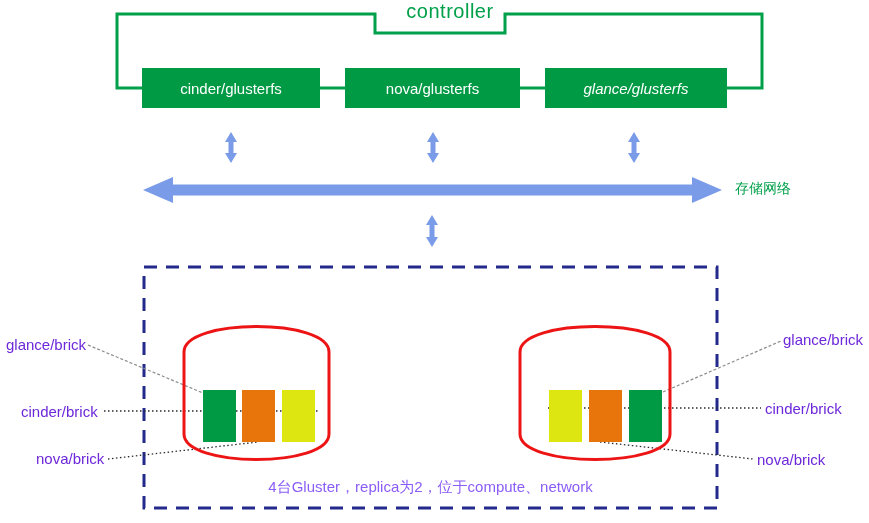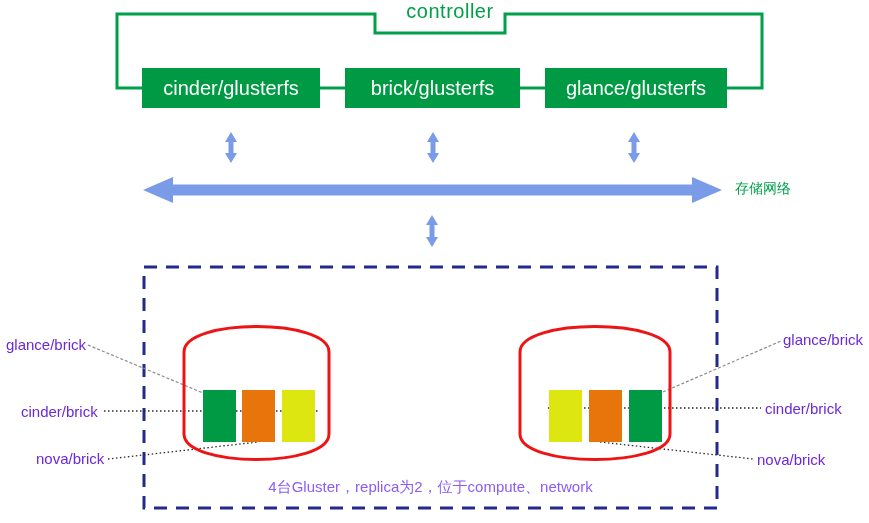--- a/index.html
+++ b/index.html
@@ -8,21 +8,21 @@
     font-family:"Liberation Sans", sans-serif;
   }
   #layer-svg{position:absolute;left:0;top:0;width:869px;height:523px;}
   .abs{position:absolute;}
   .controller-title{
     left:380px;top:0;width:140px;text-align:center;
     font-size:20px;color:#00A04A;letter-spacing:0.5px;
   }
   .service-box{
     background:#009A44;color:#fff;display:flex;align-items:center;justify-content:center;
-    font-size:20px;height:40px;top:68px;
+    font-size:15px;height:40px;top:68px;
   }
   .net-label{left:735px;top:180px;font-size:14px;color:#00A04A;white-space:nowrap;font-family:Liberation Mono, monospace;}
   .brick-label{font-size:15px;color:#6d28d9;white-space:nowrap;}
   .caption{
     left:143px;top:478px;width:575px;text-align:center;
     font-size:15px;color:#8b5cf6;white-space:nowrap;
   }
   .bar{width:33px;height:52px;top:390px;}
   
   .green-line{stroke:#00A04A;stroke-width:3;fill:none;}
@@ -61,23 +61,23 @@
     <path class="red-cyl" d="M184,352 C184,318 329,318 329,352 L329,434 C329,468 184,468 184,434 Z"></path>
     <path class="red-cyl" d="M520,352 C520,318 670,318 670,352 L670,434 C670,468 520,468 520,434 Z"></path>
   </svg>
 
   <div class="abs controller-title">controller</div>
 
   <div class="abs service-box" style="left:142px;width:178px;">
     <span>cinder/glusterfs</span>
   </div>
   <div class="abs service-box" style="left:345px;width:175px;">
-    <span>brick/glusterfs</span>
+    <span>nova/glusterfs</span>
   </div>
-  <div class="abs service-box" style="left:545px;width:182px;">
+  <div class="abs service-box" style="left:545px;width:182px;font-style:italic;">
     <span>glance/glusterfs</span>
   </div>
 
   <div class="abs net-label">存储网络</div>
 
   <div class="abs bar" style="left: 203px; background: rgb(0, 154, 68);"></div>
   <div class="abs bar" style="left: 242px; background: rgb(232, 116, 12);"></div>
   <div class="abs bar" style="left: 282px; background: rgb(222, 230, 18);"></div>
 
   <div class="abs bar" style="left: 549px; background: rgb(222, 230, 18);"></div>

